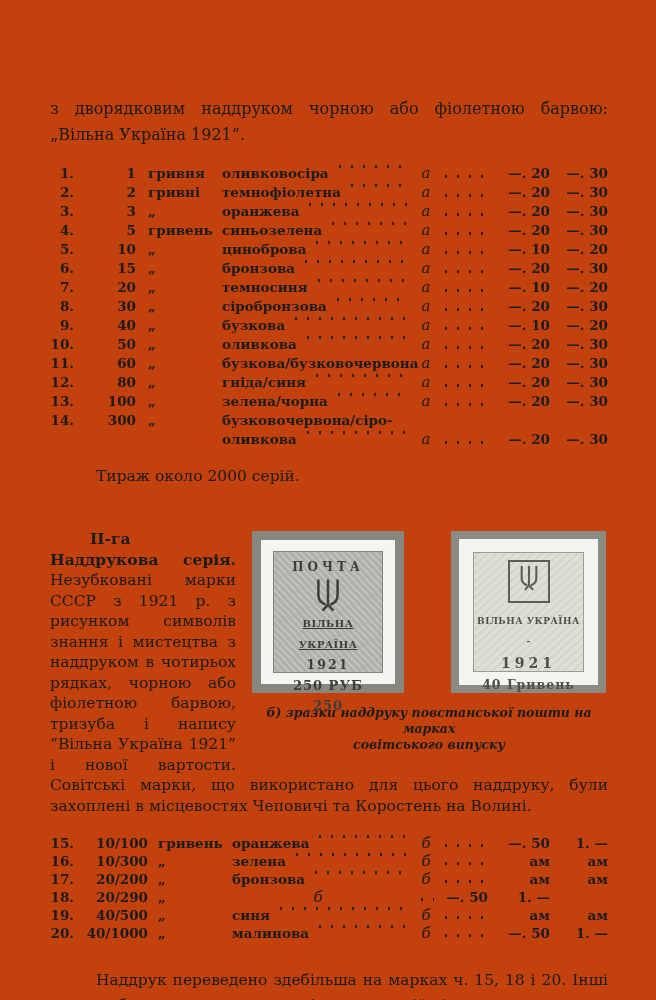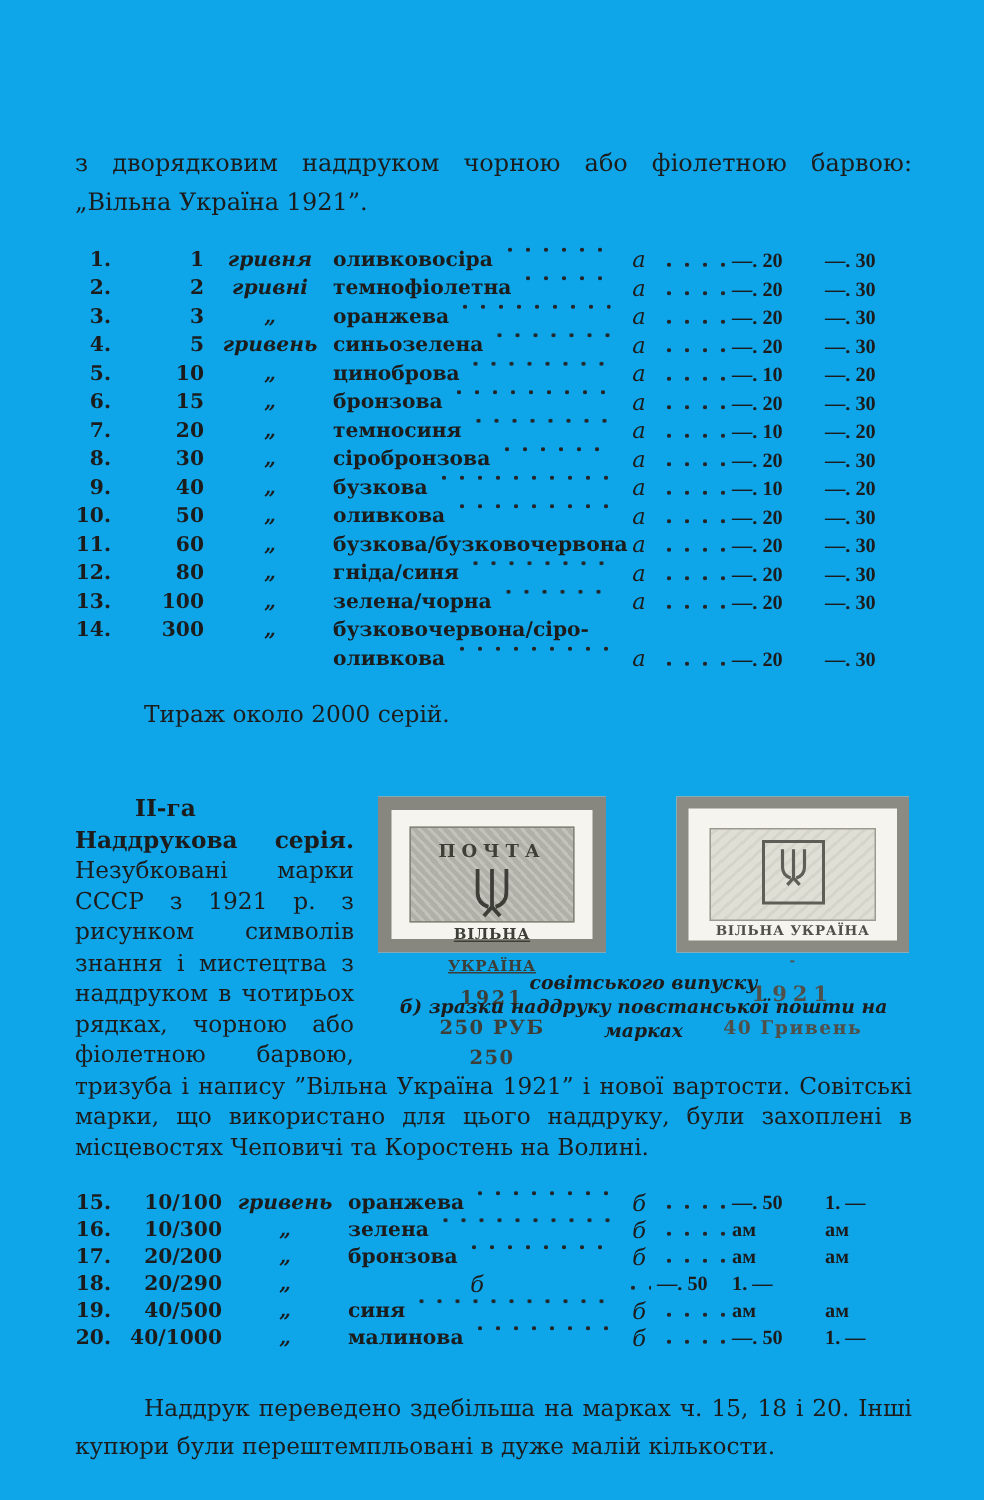--- a/index.html
+++ b/index.html
@@ -1,59 +1,59 @@
 <!DOCTYPE html>
 <html lang="uk"><head>
 <meta charset="utf-8">
 <style>
   html,body{margin:0;padding:0;background:#e8e6e1;}
   .page{
     position:relative;
     width:656px;height:1000px;
     margin:0 auto;
     box-sizing:border-box;
-    background:#0ea5e9;
+    background:#c2410c;
     padding:96px 48px 12px 50px;
     overflow:hidden;
     font-family:"DejaVu Serif","Liberation Serif",serif;
     color:#1c1c1c;
   }
   
   .para{font-size:16px;line-height:26px;text-align:justify;margin:0;}
   .tirazh{font-size:15.5px;margin:18px 0 16px 46px;}
   .closing{font-size:15.5px;line-height:25px;text-align:justify;text-indent:46px;margin:26px 0 0 0;}
 
   
   .ctable{margin-top:16px;font-size:13.5px;font-weight:bold;}
   .ctable.second{margin-top:18px;}
   .t-row{display:grid;align-items:end;line-height:19px;}
   .ctable.first  .t-row{grid-template-columns:24px 62px 12px 64px 1fr 24px 50px 62px 58px;}
   .ctable.second .t-row{grid-template-columns:24px 74px 10px 64px 1fr 24px 50px 62px 58px;line-height:18px;}
   .c-num{text-align:right;}
   .c-val{text-align:right;}
   .c-gap{}
-  .c-unit{text-align:center;font-style:italic;}
+  .c-unit{text-align:left;}
   .c-color{display:flex;align-items:flex-start;padding-left:10px;min-width:0;}
   .c-color .nm{white-space:nowrap;}
   .leader{flex:1;height:5px;margin:0 7px 4px 9px;
     background-image:radial-gradient(circle at 2px 2.5px,#242424 1.25px,transparent 1.5px);
     background-size:12px 5px;background-repeat:repeat-x;}
   .c-let{text-align:center;font-style:italic;font-weight:normal;font-size:15px;}
   .c-d2{position:relative;}
   .c-d2 .leader{display:block;margin:0 4px 4px 6px;height:5px;}
-  .c-p1,.c-p2{text-align:left;white-space:nowrap;font-family:Liberation Serif, serif;}
+  .c-p1,.c-p2{text-align:right;white-space:nowrap;}
 
   
   .section{margin-top:44px;font-size:15.5px;line-height:20.5px;text-align:justify;}
   .section .heading{font-weight:bold;}
   .section .lead-indent{display:inline-block;width:40px;}
   .fig{float:right;width:358px;margin:2px 0 4px 14px;}
   .stamps{display:flex;justify-content:space-between;align-items:flex-start;padding:0 2px;}
 
-  .stamp{box-sizing:border-box;height:104px;background:#f5f4ee;}
+  .stamp{box-sizing:border-box;height:162px;background:#f5f4ee;}
   .stamp .design{box-sizing:border-box;height:100%;display:flex;flex-direction:column;align-items:center;text-align:center;}
   .stamp1{width:152px;border:9px solid #87867f;padding:11px 12px;}
   .stamp1 .design{
     background:#b1b0a8;border:1px solid #84837b;justify-content:space-between;padding:5px 2px 4px;
     background-image:repeating-linear-gradient(47deg,rgba(255,255,255,.22) 0 2px,transparent 2px 5px);
     color:#3e3e38;font-weight:bold;width:100%;
   }
   .stamp1 .s-top{font-size:12px;letter-spacing:4px;}
   .stamp1 .s-ovr1{font-size:10px;letter-spacing:.5px;margin-top:-2px;text-decoration:underline;}
   .stamp1 .s-ovr2{font-size:12.5px;letter-spacing:2px;}
@@ -348,22 +348,22 @@
               </svg>
             </div>
             <div class="s-ovr1">ВІЛЬНА УКРАЇНА -</div>
             <div class="s-ovr2">1921</div>
             <div class="s-bot">40 Гривень</div>
           </div>
         </div>
 
       </div>
       <div class="caption">
+        <div>б) зразки наддруку повстанської пошти на марках</div>
         <div>совітського випуску</div>
-        <div>б) зразки наддруку повстанської пошти на марках</div>
       </div>
     </div>
 
     <span class="lead-indent"></span><span class="heading">ІІ-га Наддрукова серія.</span>
     <span>Незубковані марки СССР з 1921 р. з рисунком символів знання і мистецтва з наддруком в чотирьох рядках, чорною або фіолетною барвою, тризуба і напису ”Вільна Україна 1921” і нової вартости. Совітські марки, що використано для цього наддруку, були захоплені в місцевостях Чеповичі та Коростень на Волині.</span>
   </div>
 
   <div class="ctable second">
       <div class="t-row">
         <div class="c-num">15.</div>

